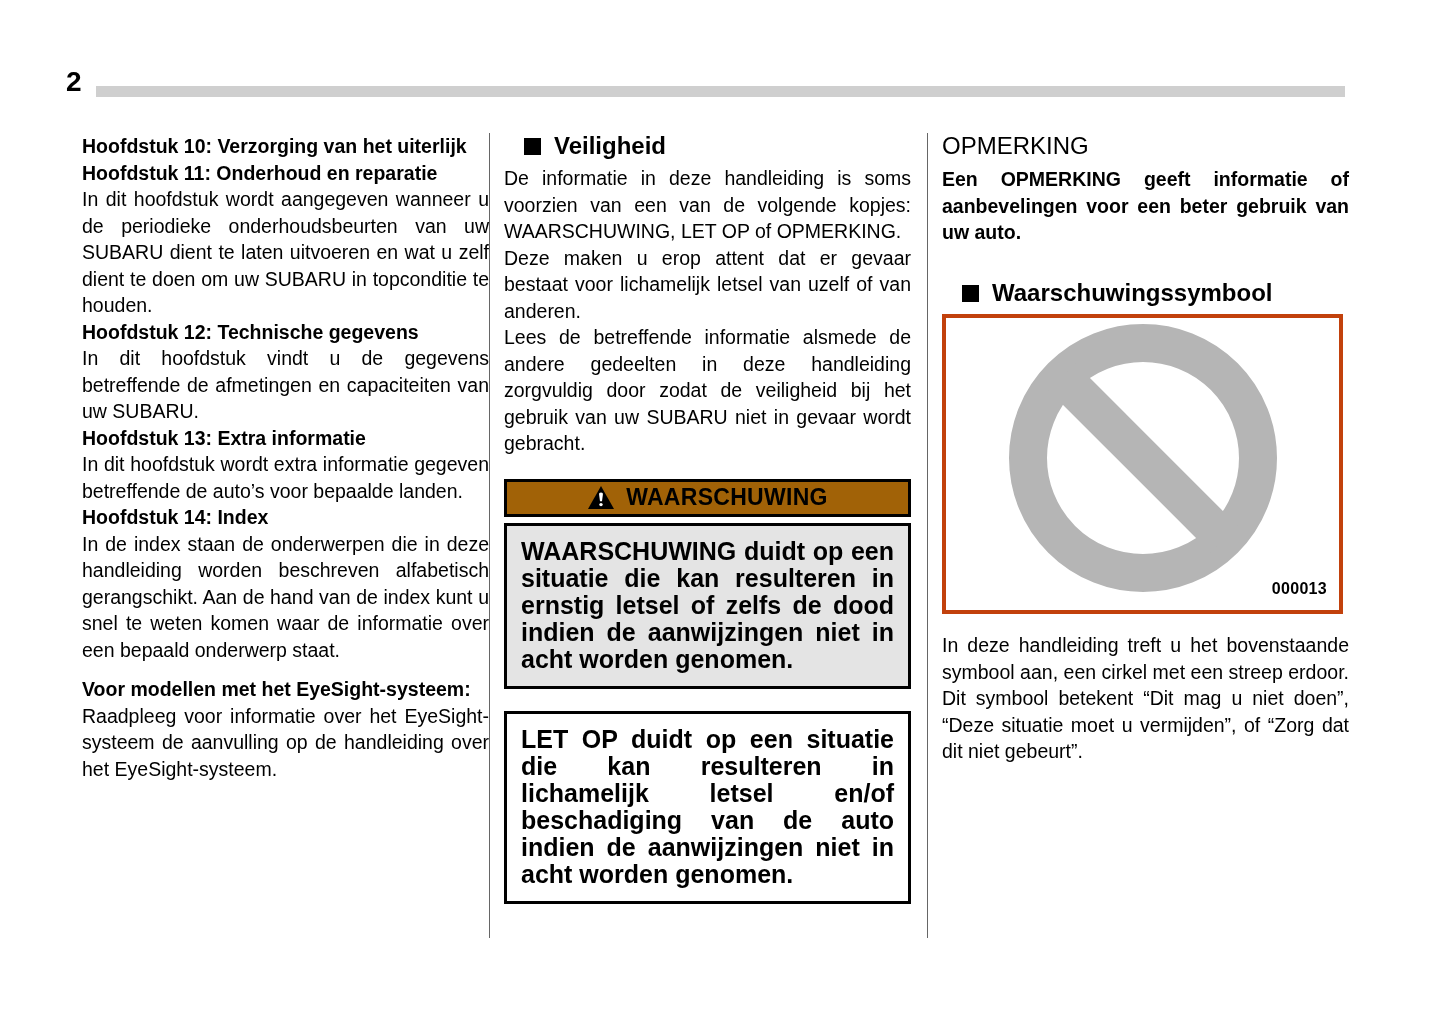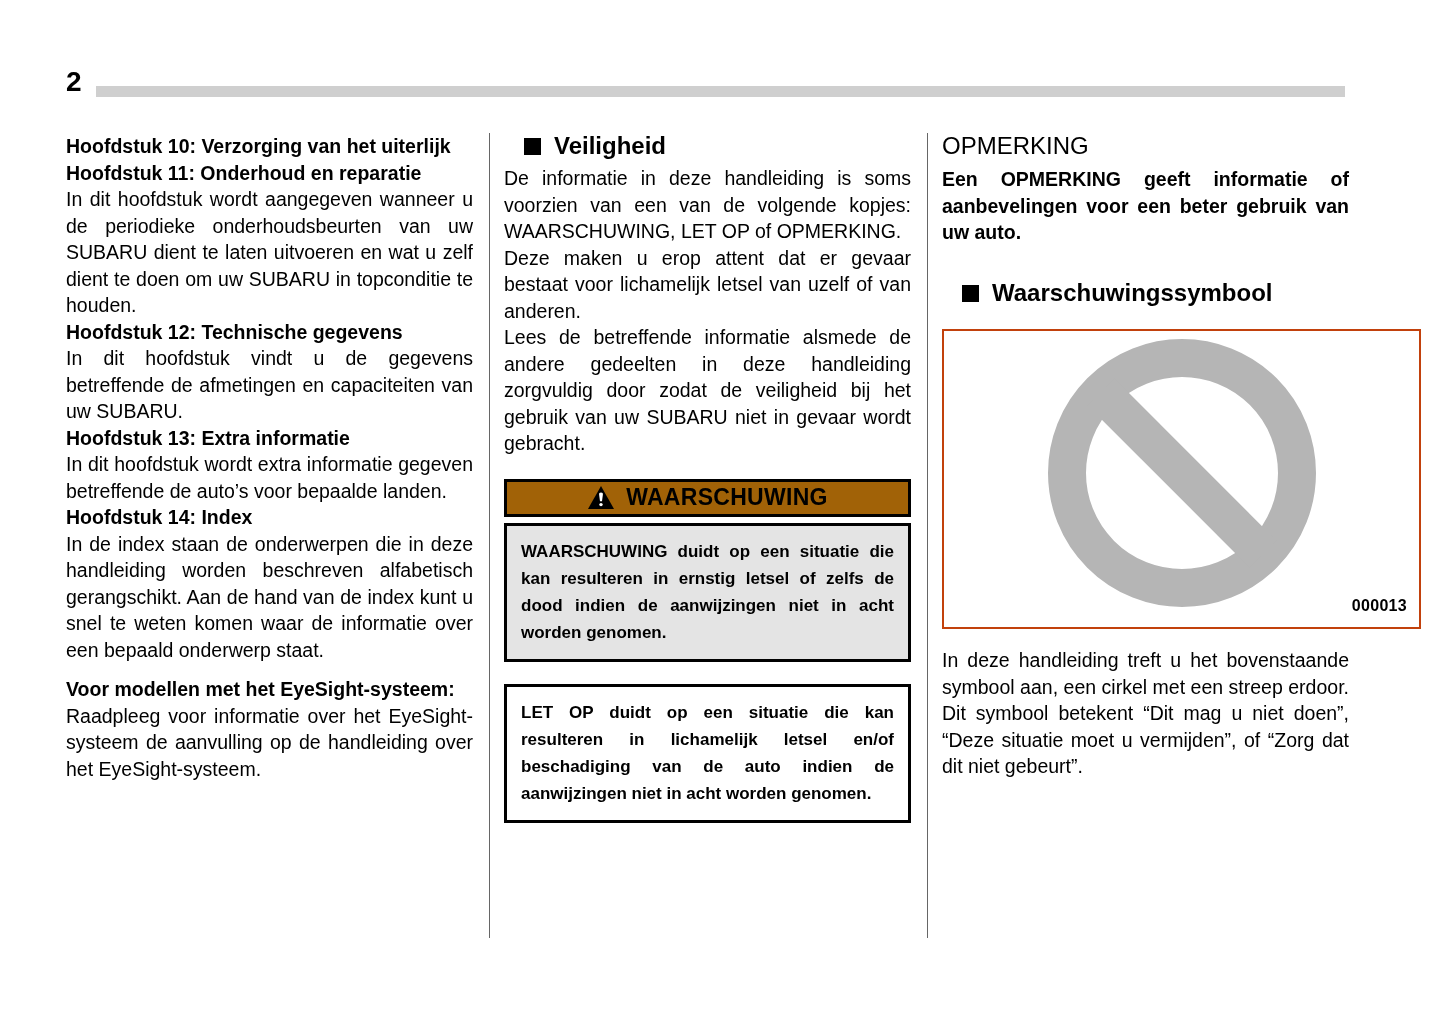--- a/index.html
+++ b/index.html
@@ -48,21 +48,21 @@
     left: 0;
     top: 133px;
     width: 1445px;
     height: 810px;
   }
   .col {
     position: absolute;
     top: 0;
     width: 407px;
   }
-  .col-1 { left: 66px; }
+  .col-1 { left: 82px; }
   .col-2 { left: 504px; }
   .col-3 { left: 942px; }
 
   .divider {
     position: absolute;
     top: 0;
     width: 1px;
     height: 805px;
     background: #666666;
   }
@@ -141,34 +141,34 @@
     border-top: none;
     padding: 12px 14px 13px 14px;
     box-sizing: border-box;
     margin-top: 6px;
     border-top: 3px solid #000000;
   }
   .alert-body.gray { background: #e4e4e4; }
   .alert-body.white { background: #ffffff; margin-top: 20px; }
   .alert-body p {
     font-weight: bold;
-    font-size: 17px;
+    font-size: 25px;
     line-height: 27px;
     text-align: justify;
   }
 
   
   .figure {
     position: relative;
-    border: 2px solid #c2410c;
-    width: 479px;
+    border: 4px solid #c2410c;
+    width: 401px;
     height: 300px;
     box-sizing: border-box;
     background: #ffffff;
-    margin-top: 23px;
+    margin-top: 8px;
   }
   .figure svg {
     position: absolute;
     left: 50%;
     top: 48%;
     transform: translate(-50%, -50%);
   }
   .figure-id {
     position: absolute;
     right: 12px;

